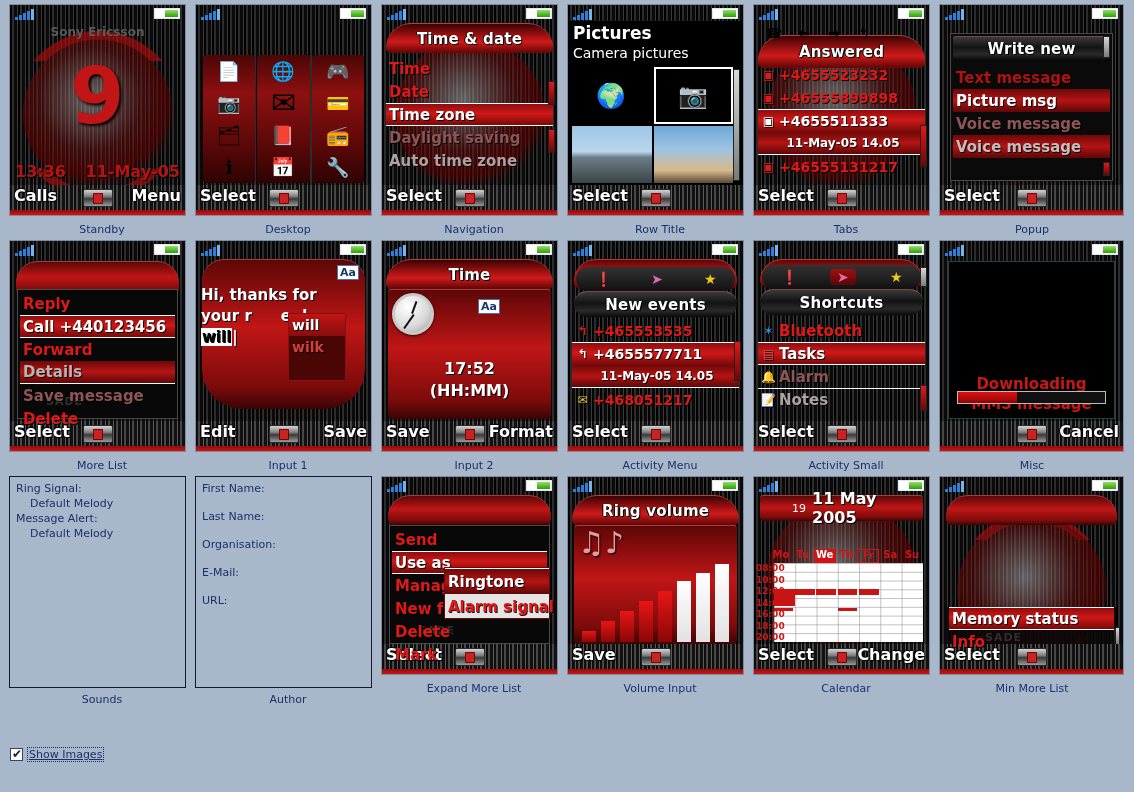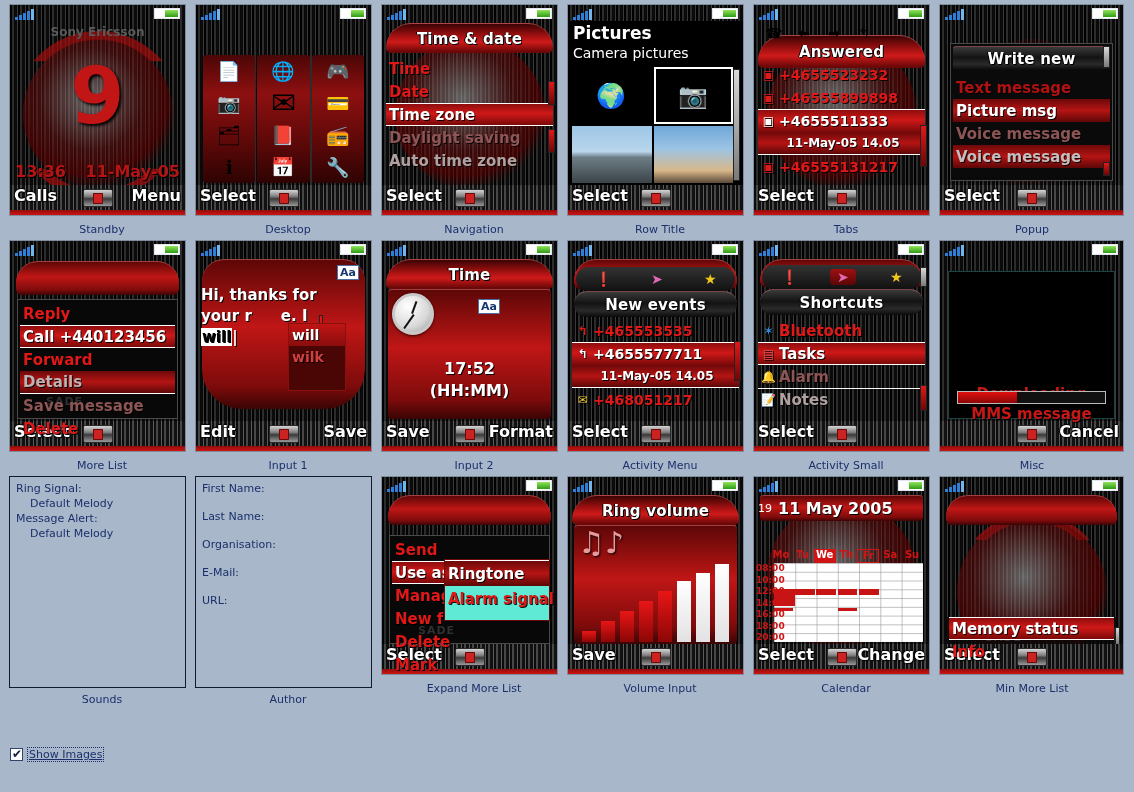--- a/index.html
+++ b/index.html
@@ -213,21 +213,21 @@
   
   .tabsrow {
     position:absolute; left:4px; right:4px; top:17px; height:22px;
     display:flex; align-items:center; gap:4px; padding-left:3px; z-index:13;
   }
   .tabsrow .tab { font-size:14px; width:26px; text-align:center; }
 
   
   .popup {
     position:absolute; z-index:14;
-    background:#0a0a0a; border:1px solid #4a4a4a;margin-top:10px;
+    background:#0a0a0a; border:1px solid #4a4a4a;
   }
 
   
   .textbody {
     position:absolute; left:5px; right:5px; top:44px; z-index:9;
     color:#fff; font-size:15px; font-weight:bold; line-height:21px;
     text-shadow:1px 1px 0 #000;
   }
   .aa-badge {
     position:absolute; z-index:15; background:#fff; border:1px solid #4a6fa5;
@@ -267,21 +267,21 @@
   }
   .mms-text {
     position:absolute; left:6px; right:6px; top:112px; text-align:center;
     color:#c71818; font-size:15px; font-weight:bold; line-height:20px;
     text-shadow:1px 1px 0 #000; z-index:10;
   }
 
   
   .cal-head {
     position:absolute; left:4px; right:4px; top:18px; height:26px;
-    display:flex; align-items:center; gap:6px; z-index:12;
+    display:flex; align-items:center; gap:6px; z-index:12;padding-left:34px;
   }
   .cal-head .wk { color:#fff; font-size:11px; }
   .cal-head .dt { color:#fff; font-size:16px; font-weight:bold; text-shadow:1px 1px 0 #000; }
   .cal-days {
     position:absolute; left:16px; right:6px; top:72px; height:14px;
     display:grid; grid-template-columns: repeat(7,1fr); z-index:11;
   }
   .cal-days span { color:#d01414; font-size:10px; font-weight:bold; text-align:center; }
   .cal-days span.today { background:#d01414; color:#fff; }
   .cal-days span.boxed { border:1px solid #d01414; }
@@ -898,21 +898,21 @@
             <div class="list" style="left:2px;right:2px;top:2px;">
               <div class="li red">Send</div>
               <div class="li sel">Use as</div>
               <div class="li red">Manag</div>
               <div class="li red">New f</div>
               <div class="li red">Delete</div>
               <div class="li red">Mark</div>
             </div>
             <div style="position:absolute;left:28px;bottom:6px;color:#2f2f2f;font-size:11px;font-weight:bold;letter-spacing:1px;">SADE</div>
           </div>
-          <div class="popup" style="left:62px;right:7px;top:72px;height:62px;background:#5eead4;border-color:#6a0a0a;">
+          <div class="popup" style="left:62px;right:7px;top:90px;height:52px;background:#e5e5e5;border-color:#6a0a0a;">
             <div class="li selplain" style="height:26px;border-top:1px solid #fff;color:#fff;">Ringtone</div>
             <div class="li" style="height:26px;color:#e01818;">Alarm signal</div>
           </div>
           <div class="statusbar">
             <div class="signal">
                 <i></i>
                 <i></i>
                 <i></i>
                 <i></i>
                 <i></i>

